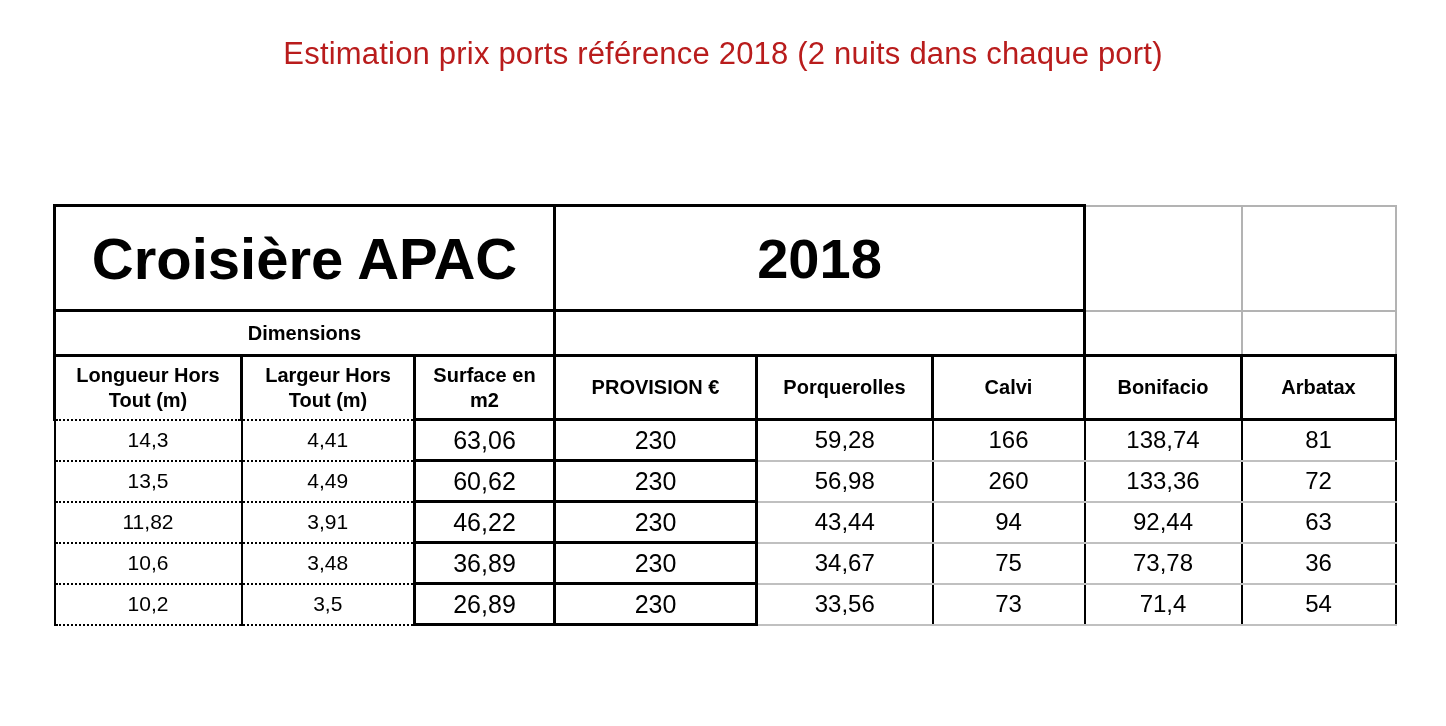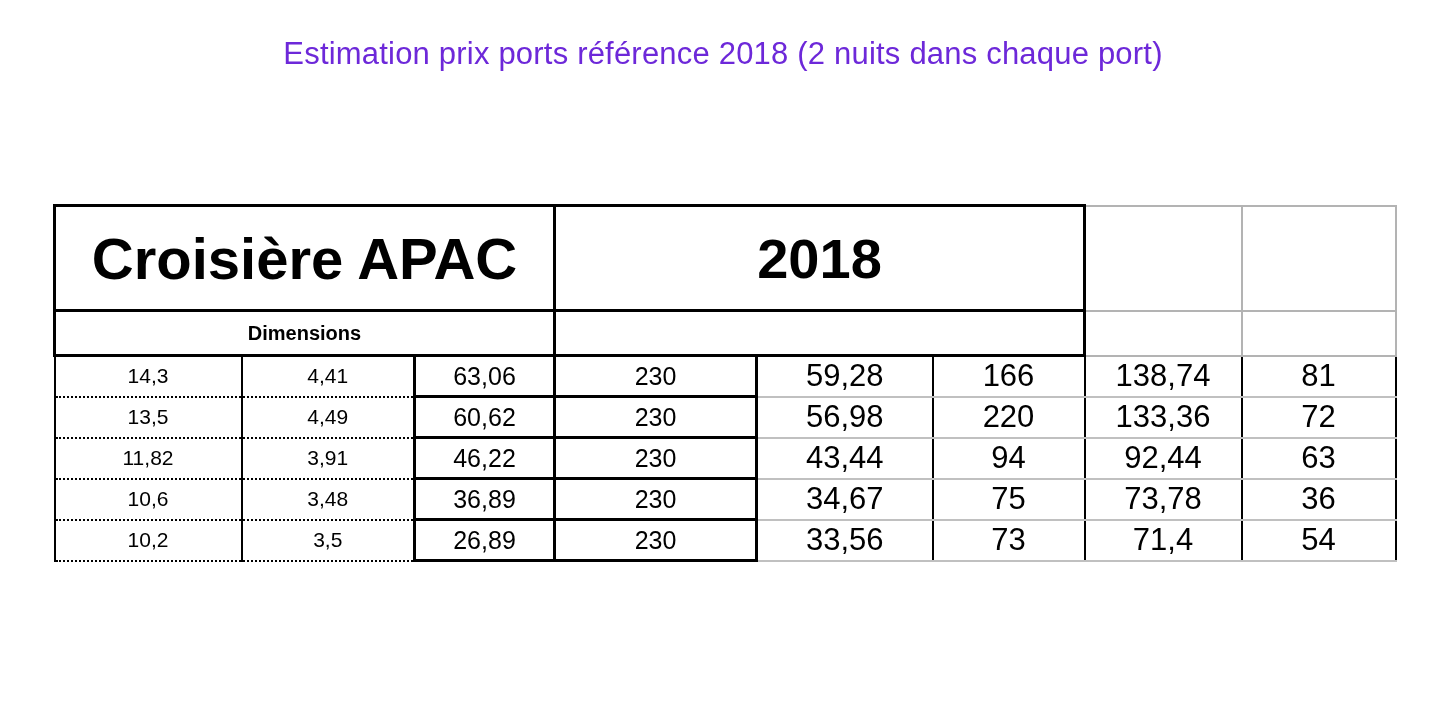--- a/index.html
+++ b/index.html
@@ -16,21 +16,21 @@
     overflow: hidden;
   }
   .doc-title {
     position: absolute;
     top: 36px;
     left: 0;
     width: 1446px;
     text-align: center;
     font-size: 31px;
     letter-spacing: 0.2px;
-    color: #6d28d9;
+    color: #b91c1c;
   }
   table.ports-table {
     position: absolute;
     left: 53px;
     top: 204px;
     border-collapse: collapse;
     table-layout: fixed;
     width: 1341px;
   }
   td { padding: 0 2px; text-align: center; vertical-align: middle; overflow: hidden; }
@@ -68,21 +68,21 @@
   .c-mid {
     border: 3px solid #000000;
     font-size: 25px;
   }
   
   .c-port {
     border-left: 2px solid #000000;
     border-right: 2px solid #000000;
     border-top: 2px solid #c0c0c0;
     border-bottom: 2px solid #c0c0c0;
-    font-size: 31px;
+    font-size: 24px;
   }
   tr.last .c-dim  { border-bottom: 3px solid #a6a6a6; }
   tr.last .c-mid  { border-bottom: 3px solid #000000; }
   tr.last .c-port { border-bottom: 3px solid #a6a6a6; }
 </style>
 </head>
 <body>
 
 <div class="doc-title">Estimation prix ports référence 2018 (2 nuits dans chaque port)</div>
 
@@ -106,39 +106,49 @@
     <td class="gry"></td>
   </tr>
 
   <tr class="row-dims">
     <td colspan="3" class="bk cell-dims">Dimensions</td>
     <td colspan="3" class="bk"></td>
     <td class="gry"></td>
     <td class="gry"></td>
   </tr>
 
+  <tr class="row-head">
+    <td class="h-dot">Longueur Hors Tout (m)</td>
+    <td class="h-dot">Largeur Hors Tout (m)</td>
+    <td>Surface en m2</td>
+    <td>PROVISION €</td>
+    <td>Porquerolles</td>
+    <td>Calvi</td>
+    <td>Bonifacio</td>
+    <td>Arbatax</td>
+  </tr>
 
   <tr class="row-data">
     <td class="c-dim">14,3</td>
     <td class="c-dim">4,41</td>
     <td class="c-mid">63,06</td>
     <td class="c-mid">230</td>
     <td class="c-port">59,28</td>
     <td class="c-port">166</td>
     <td class="c-port">138,74</td>
     <td class="c-port">81</td>
   </tr>
 
   <tr class="row-data">
     <td class="c-dim">13,5</td>
     <td class="c-dim">4,49</td>
     <td class="c-mid">60,62</td>
     <td class="c-mid">230</td>
     <td class="c-port">56,98</td>
-    <td class="c-port">220</td>
+    <td class="c-port">260</td>
     <td class="c-port">133,36</td>
     <td class="c-port">72</td>
   </tr>
 
   <tr class="row-data">
     <td class="c-dim">11,82</td>
     <td class="c-dim">3,91</td>
     <td class="c-mid">46,22</td>
     <td class="c-mid">230</td>
     <td class="c-port">43,44</td>

